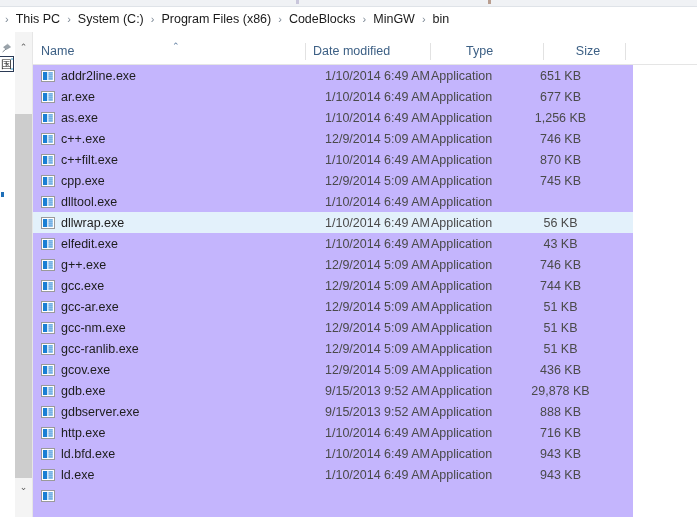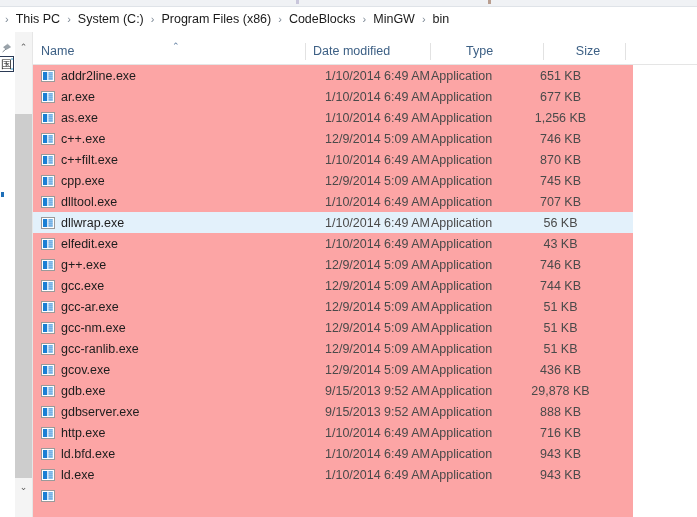--- a/index.html
+++ b/index.html
@@ -165,21 +165,21 @@
     color: #5a7a9e;
     line-height: 1;
   }
 
   
   .filelist {
     position: absolute;
     top: 65px; left: 33px;
     width: 600px; height: 452px;
     overflow: hidden;
-    background: #fca5a5;
+    background: #c4b5fd;
   }
   .row {
     position: relative;
     height: 21px;
     width: 664px;
     display: flex;
     align-items: center;
     font-size: 12.5px;
     color: #1d1d1d;
   }
@@ -418,21 +418,20 @@
             <rect x="7.4" y="2.4" width="4.4" height="1.1" fill="#1a7fd4"></rect>
             <rect x="7.4" y="4.4" width="4.4" height="1.1" fill="#1a7fd4"></rect>
             <rect x="7.4" y="6.4" width="4.4" height="1.1" fill="#1a7fd4"></rect>
             <rect x="7.4" y="8.4" width="4.4" height="1.1" fill="#1a7fd4"></rect>
           </svg>
         </span>
         <span>dlltool.exe</span>
       </div>
       <div class="cell-date">1/10/2014 6:49 AM</div>
       <div class="cell-type">Application</div>
-      <div class="cell-size">707 KB</div>
     </div>
     <div class="row selected">
       <div class="cell-name">
         <span>
           <svg class="exe-icon" viewBox="0 0 14 12">
             <rect x="0.5" y="0.5" width="13" height="11" fill="#ffffff" stroke="#9a9a9a"></rect>
             <rect x="2" y="2" width="4.2" height="8" fill="#1a7fd4"></rect>
             <rect x="7.4" y="2.4" width="4.4" height="1.1" fill="#1a7fd4"></rect>
             <rect x="7.4" y="4.4" width="4.4" height="1.1" fill="#1a7fd4"></rect>
             <rect x="7.4" y="6.4" width="4.4" height="1.1" fill="#1a7fd4"></rect>

